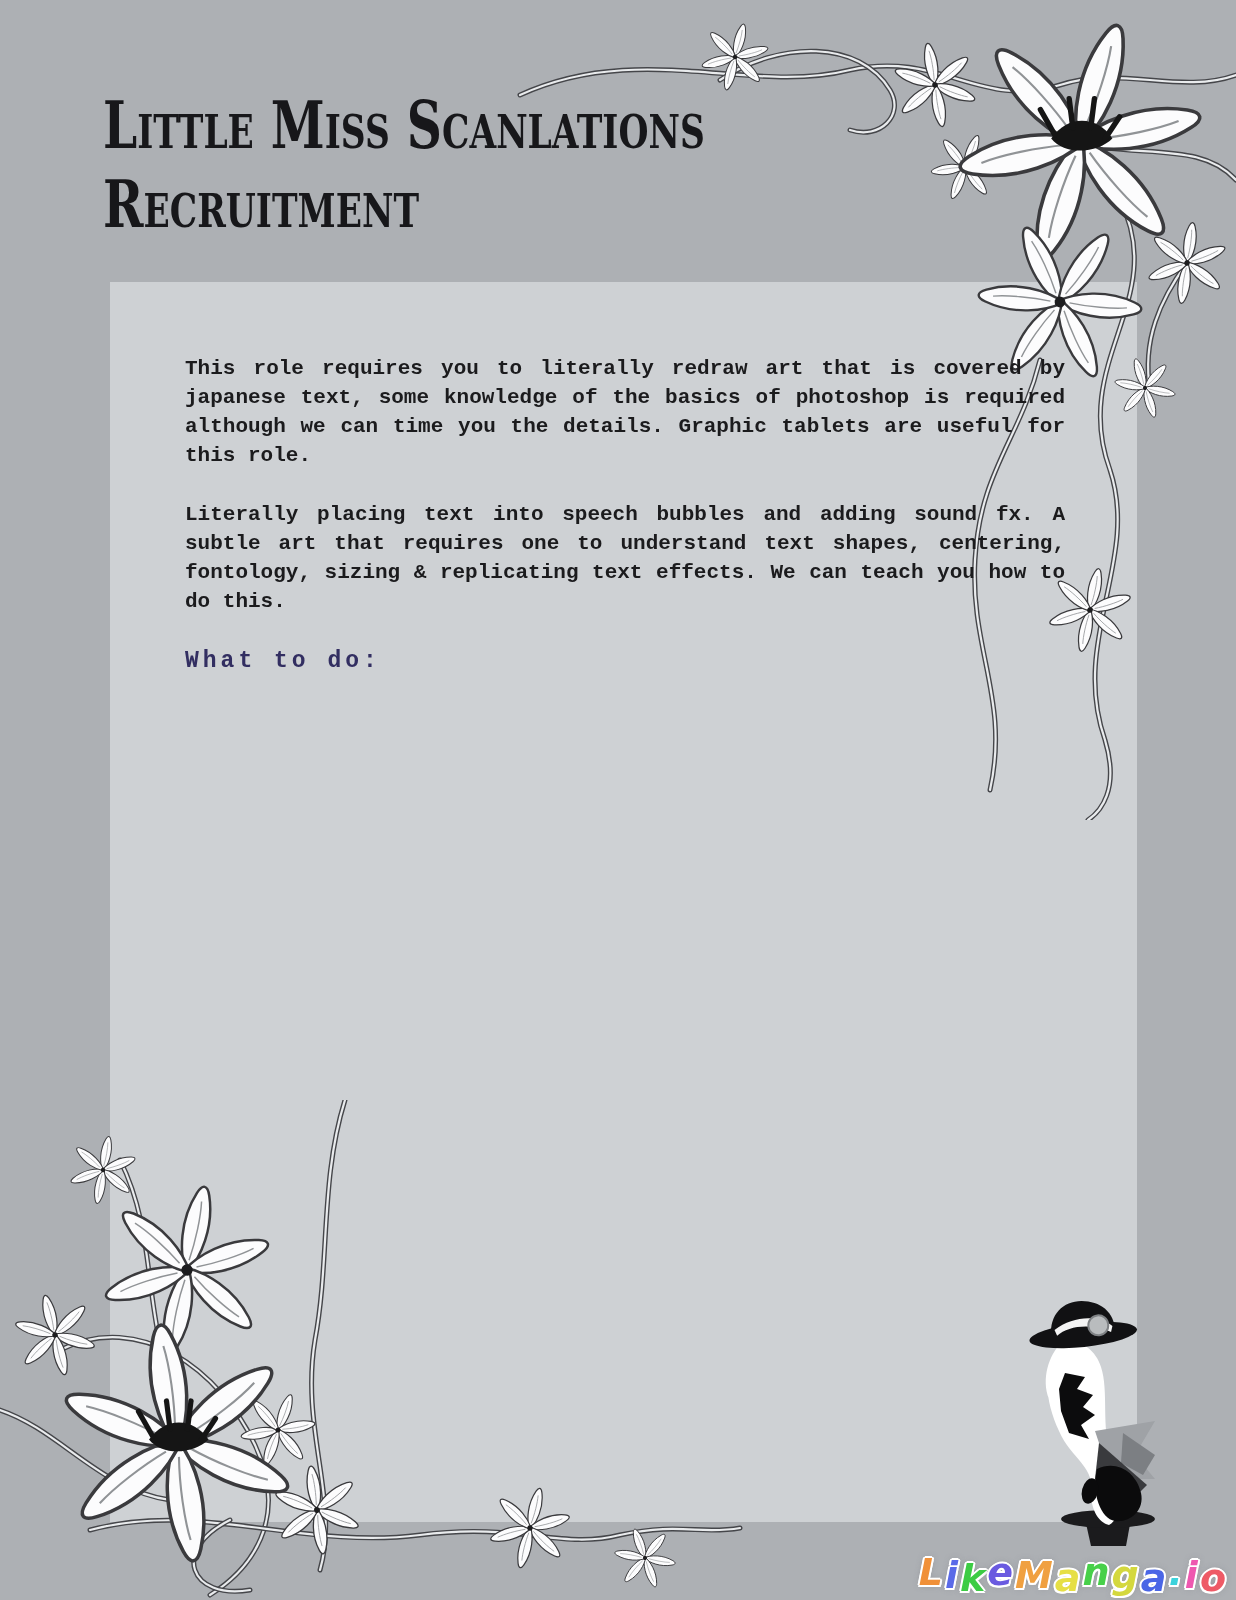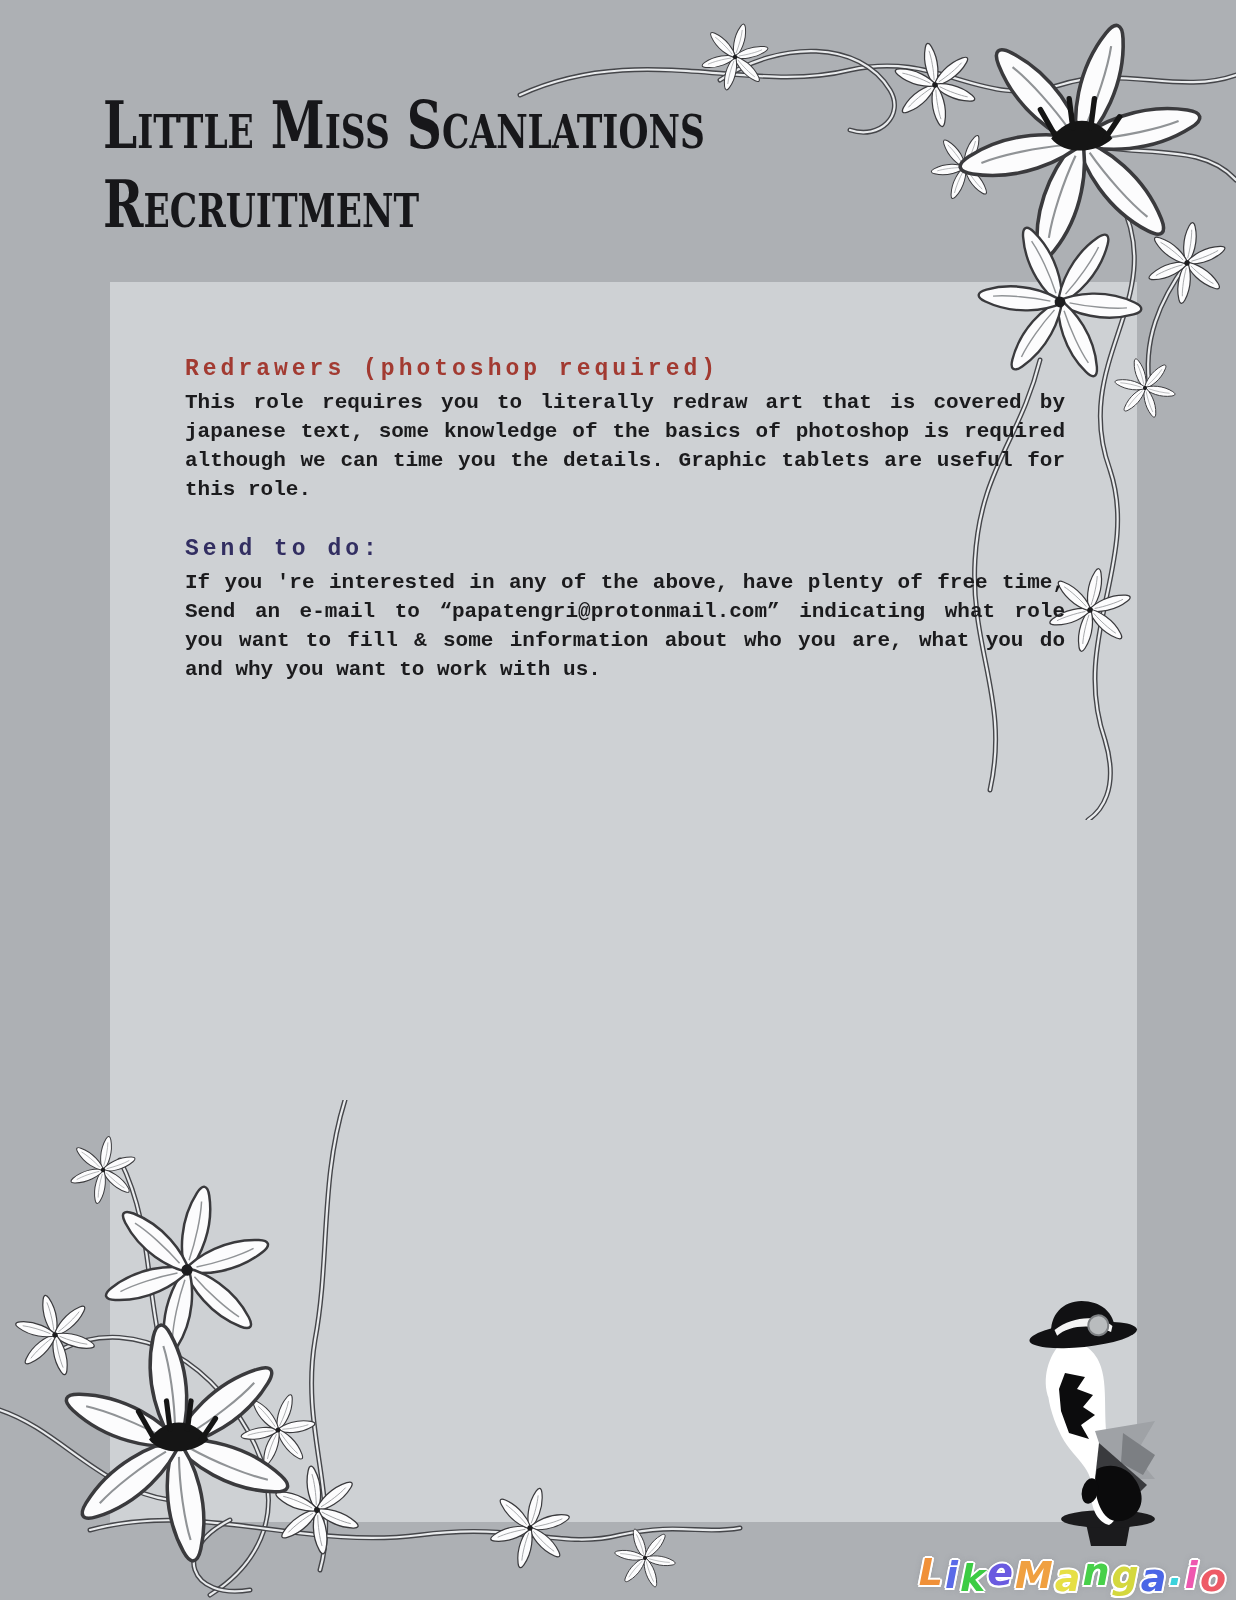--- a/index.html
+++ b/index.html
@@ -192,30 +192,29 @@
 </svg>
 
 <h1 class="title">
   <span style="display:block">Little Miss Scanlations</span>
   <span style="display:block">Recruitment</span>
 </h1>
 
 <div class="textblock">
 
   <div class="section">
-    <div class="section-heading heading-red">Redrawers (photoshop required)</div>
     <div class="section-body">This role requires you to literally redraw art that is covered by japanese text, some knowledge of the basics of photoshop is required although we can time you the details. Graphic tablets are useful for this role.</div>
   </div>
 
   <div class="section">
+    <div class="section-body">Literally placing text into speech bubbles and adding sound fx. A subtle art that requires one to understand text shapes, centering, fontology, sizing &amp; replicating text effects. We can teach you how to do this.</div>
   </div>
 
   <div class="section">
-    <div class="section-heading heading-navy">Send to do:</div>
-    <div class="section-body">If you 're interested in any of the above, have plenty of free time, Send an e-mail to “papatengri@protonmail.com” indicating what role you want to fill &amp; some information about who you are, what you do and why you want to work with us.</div>
+    <div class="section-heading heading-navy">What to do:</div>
   </div>
 </div>
 
 <svg class="decor" style="left:1005px;top:1283px" width="150" height="265" viewBox="0 0 150 265">
 
   <g>
     <path d="M80,236 L126,236 L121,263 L86,263 Z" fill="#1b1b1d"></path>
     <ellipse cx="103" cy="236" rx="47" ry="9" fill="#1b1b1d"></ellipse>
   </g>
 

